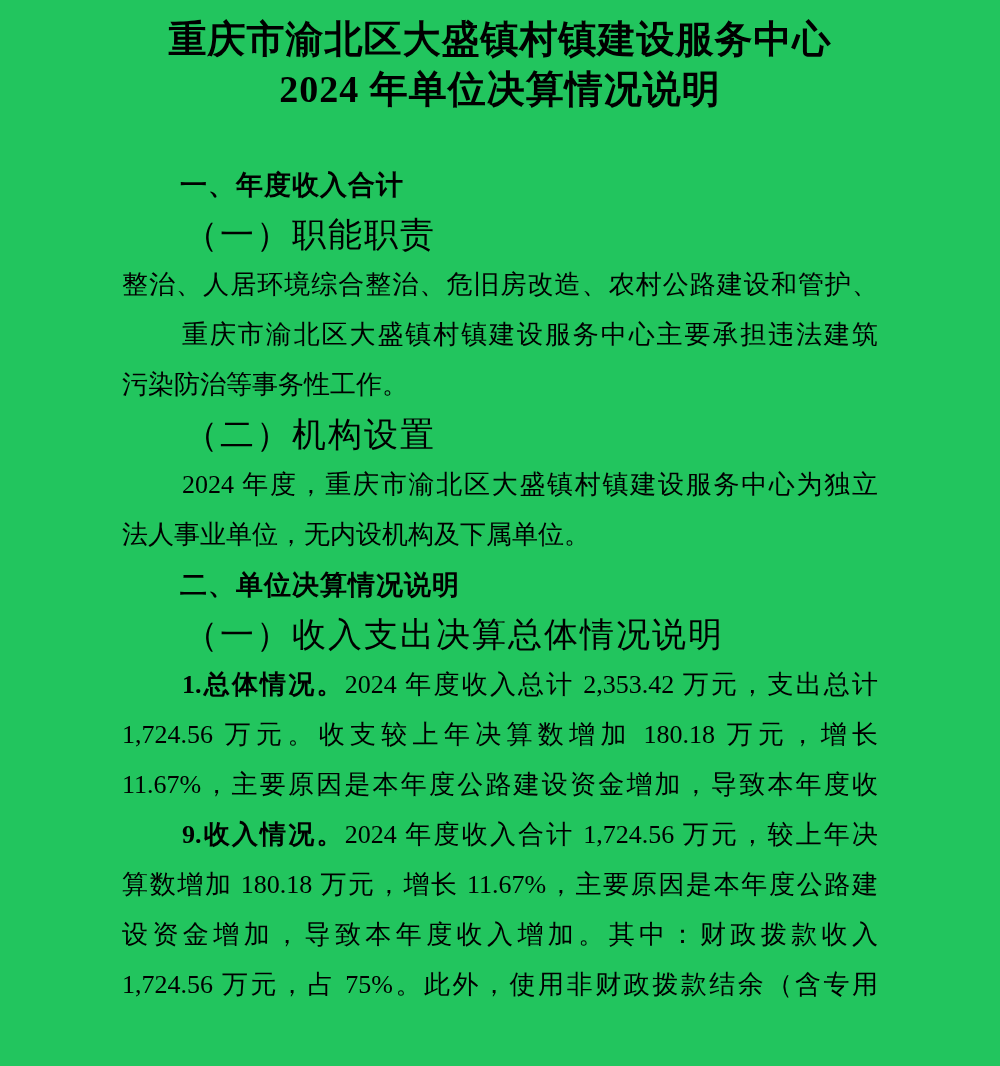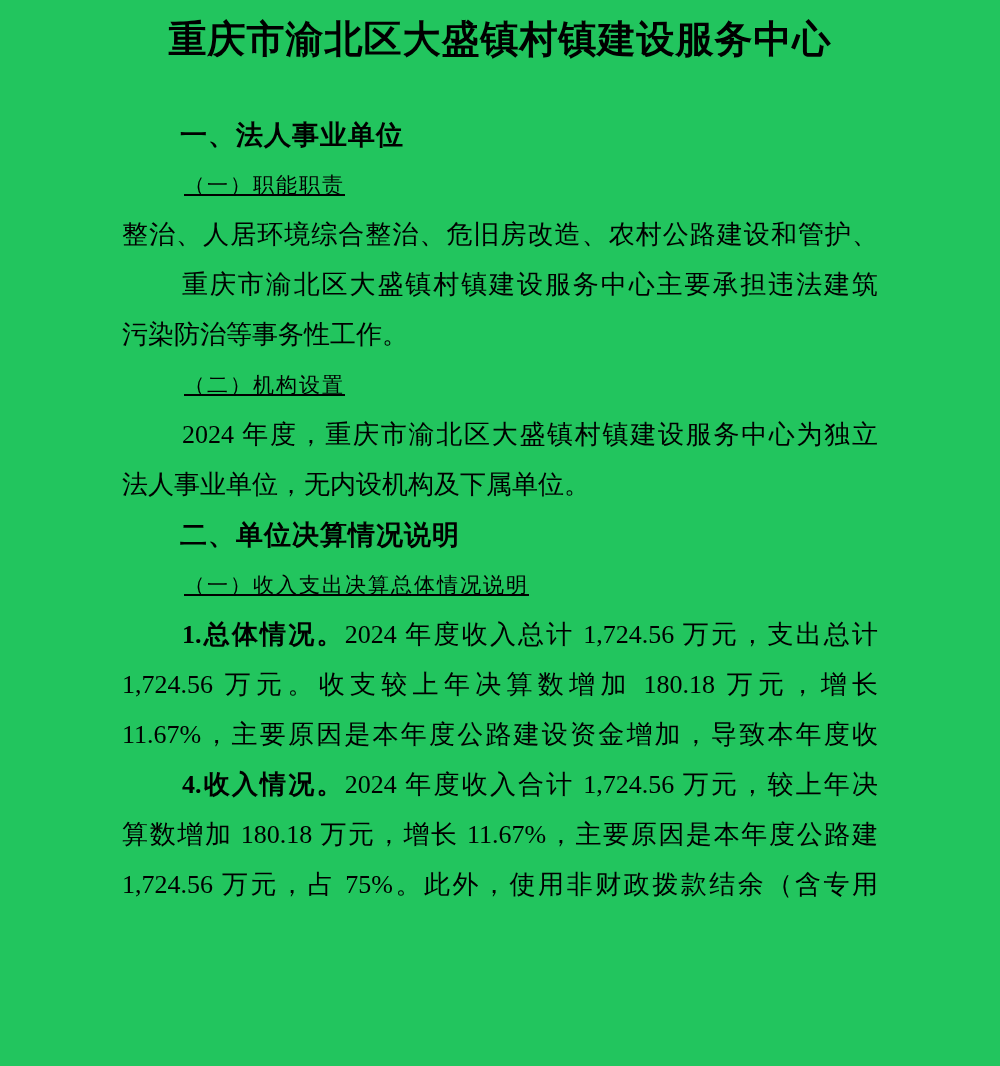--- a/index.html
+++ b/index.html
@@ -29,25 +29,24 @@
   }
   .blk-h2 {
     font-family:"Liberation Sans","DejaVu Sans",sans-serif;
     font-weight:700;
     font-size:27px;
     line-height:50px;
     padding-left:58px;
     letter-spacing:1px;
   }
   .blk-h3 {
-    font-size:21px;
+    font-size:34px;
     line-height:50px;
     padding-left:62px;
     letter-spacing:2px;
-    text-decoration:underline;
   }
   .p-line {
     font-size:26px;
     line-height:50px;
     text-align:justify;
     text-align-last:justify;
     text-justify:inter-character;
   }
   .p-line.indent { text-indent:60px; }
   .p-line.last {
@@ -55,40 +54,42 @@
     text-align-last:left;
   }
   .run-bold { font-weight:700;margin-top:40px; }
 </style>
 </head>
 <body>
 
 <div class="page">
   <div class="title-block">
     <div class="title-line">重庆市渝北区大盛镇村镇建设服务中心</div>
+    <div class="title-line">2024 年单位决算情况说明</div>
   </div>
   <div class="content">
-      <div class="blk-h2">一、法人事业单位</div>
+      <div class="blk-h2">一、年度收入合计</div>
       <div class="blk-h3">（一）职能职责</div>
       <div>
         <div class="p-line"><span>整治、人居环境综合整治、危旧房改造、农村公路建设和管护、</span></div>
         <div class="p-line indent"><span>重庆市渝北区大盛镇村镇建设服务中心主要承担违法建筑</span></div>
         <div class="p-line last"><span>污染防治等事务性工作。</span></div>
       </div>
       <div class="blk-h3">（二）机构设置</div>
       <div>
         <div class="p-line indent"><span>2024 年度，重庆市渝北区大盛镇村镇建设服务中心为独立</span></div>
         <div class="p-line last"><span>法人事业单位，无内设机构及下属单位。</span></div>
       </div>
       <div class="blk-h2">二、单位决算情况说明</div>
       <div class="blk-h3">（一）收入支出决算总体情况说明</div>
       <div>
-        <div class="p-line indent"><span class="run-bold">1.总体情况。</span><span>2024 年度收入总计 1,724.56 万元，支出总计</span></div>
+        <div class="p-line indent"><span class="run-bold">1.总体情况。</span><span>2024 年度收入总计 2,353.42 万元，支出总计</span></div>
         <div class="p-line"><span>1,724.56 万元。收支较上年决算数增加 180.18 万元，增长</span></div>
         <div class="p-line"><span>11.67%，主要原因是本年度公路建设资金增加，导致本年度收</span></div>
       </div>
       <div>
-        <div class="p-line indent"><span class="run-bold">4.收入情况。</span><span>2024 年度收入合计 1,724.56 万元，较上年决</span></div>
+        <div class="p-line indent"><span class="run-bold">9.收入情况。</span><span>2024 年度收入合计 1,724.56 万元，较上年决</span></div>
         <div class="p-line"><span>算数增加 180.18 万元，增长 11.67%，主要原因是本年度公路建</span></div>
+        <div class="p-line"><span>设资金增加，导致本年度收入增加。其中：财政拨款收入</span></div>
         <div class="p-line"><span>1,724.56 万元，占 75%。此外，使用非财政拨款结余（含专用</span></div>
       </div>
     </div>
 </div>
 
 </body></html>

